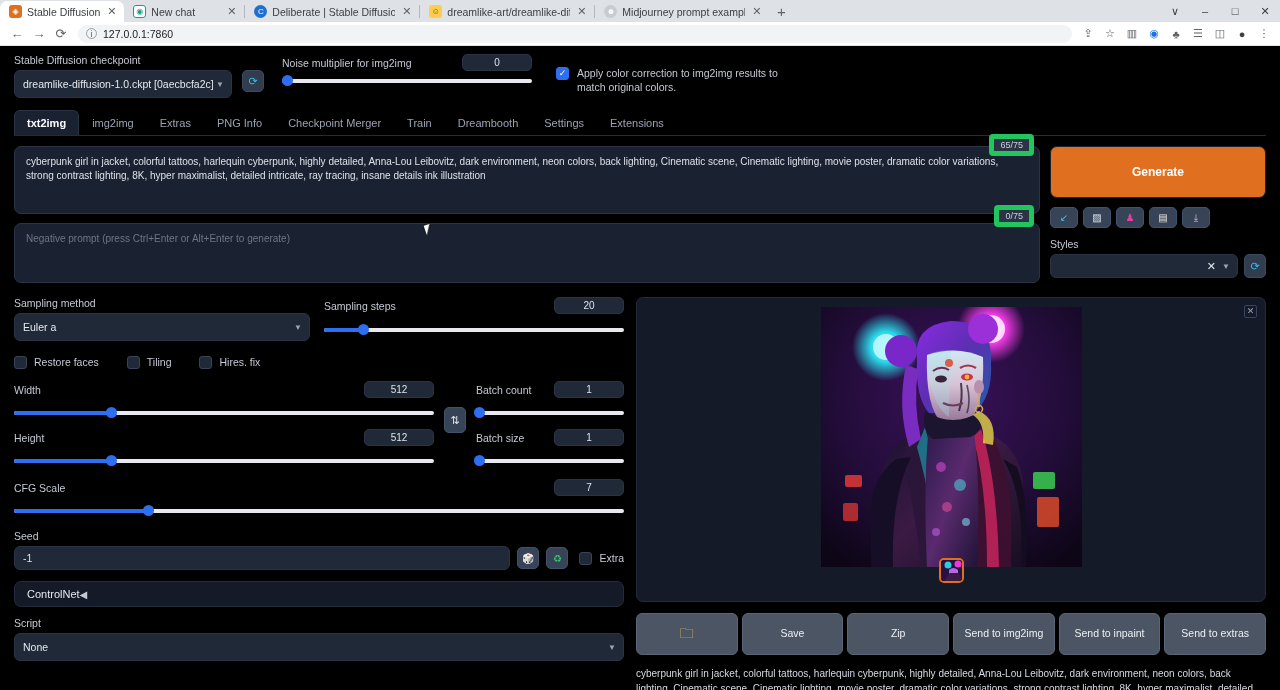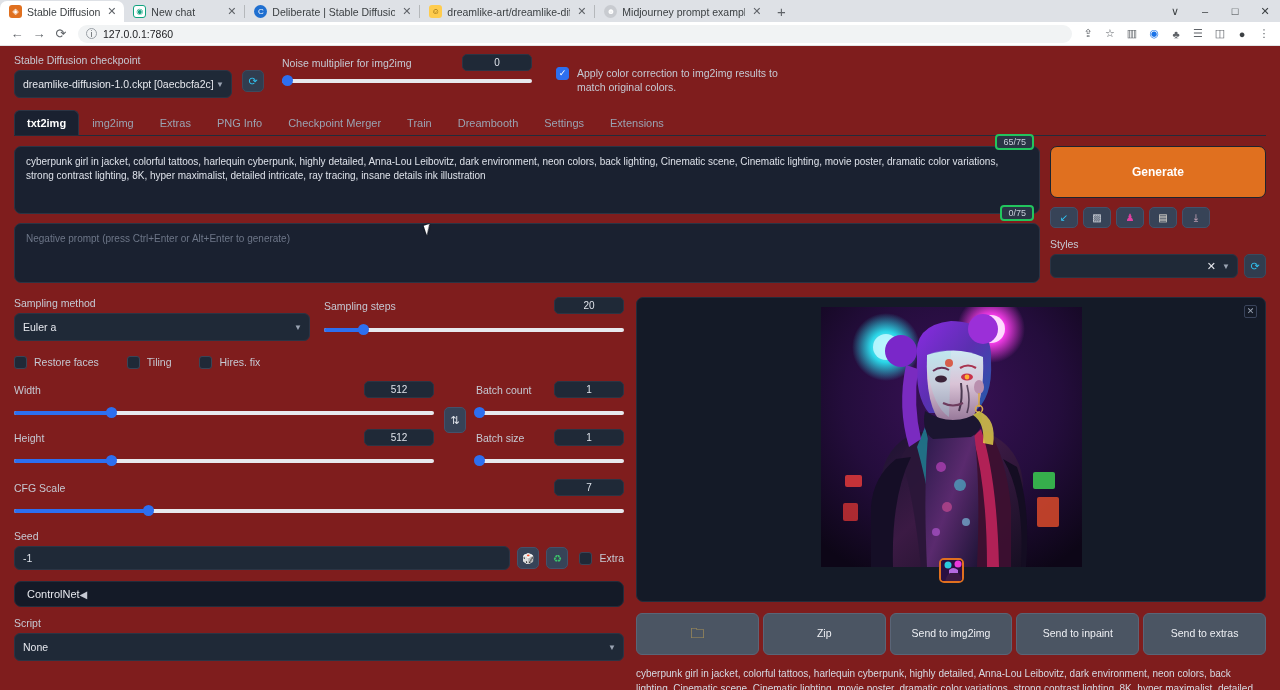--- a/index.html
+++ b/index.html
@@ -69,21 +69,21 @@
   }
   .omnibox-text { font-size: 10.5px; color: #202124; }
   .tb-icons { display: flex; align-items: center; gap: 2px; }
   .tb-icon {
     width: 20px; height: 20px; display: flex; align-items: center;
     justify-content: center; font-size: 11px; color: #5f6368;
   }
 
   
   .app {
-    height: 644px; background: #7f1d1d; color: #c5c9d3;
+    height: 644px; background: #000000; color: #c5c9d3;
     padding: 8px 14px 0 14px; position: relative;
     overflow: hidden;
   }
 
   .lbl { font-size: 10.5px; color: #c5c9d3; display: block; margin-bottom: 4px; }
 
   .top-row { display: flex; align-items: flex-start; gap: 10px; }
   .ckpt-wrap { width: 218px; }
   .select-box {
     background: #1f2937; border: 1px solid #2b3444; border-radius: 6px;
@@ -154,21 +154,21 @@
   .prompt-box {
     background: #1a2130; border: 1px solid #2b3444; border-radius: 7px;
     padding: 8px 11px; font-size: 10px; color: #dde1e9;
     line-height: 1.35; position: relative;
   }
   .prompt-box.main { height: 68px; }
   .prompt-box.neg { height: 60px; margin-top: 9px; }
   .prompt-box .ph { color: #6d7688; }
   .token-badge {
     position: absolute; right: 6px; top: -12px;
-    background: #2a3445; border: 2px solid #22c55e; border-radius: 4px;
+    background: #2a3445; border: 5px solid #22c55e; border-radius: 4px;
     font-size: 9px; color: #c9cfdb; padding: 1px 6px; z-index: 4;
   }
   .token-badge.neg { top: 59px; }
   .gen-col { width: 216px; flex: 0 0 216px; }
   .generate-btn {
     height: 52px; background: #e0701f; border: 1px solid #1d232f;
     border-radius: 7px; display: flex; align-items: center;
     justify-content: center; color: #fff; font-size: 12px; font-weight: bold;
   }
   .tool-row { display: flex; gap: 5px; margin-top: 9px; }
@@ -678,20 +678,21 @@
               <path d="M4 25 Q4 16 9 13 L17 13 Q21 16 21 25 Z" fill="#3b1a44"></path>
             </svg>
           </div>
         </div>
       </div>
 
       <div class="out-btns">
         <div class="out-btn">
           <span style="font-size:14px;color:#f2c14e">🗀</span>
         </div>
+        <div class="out-btn">Save</div>
         <div class="out-btn">Zip</div>
         <div class="out-btn">Send to img2img</div>
         <div class="out-btn">Send to inpaint</div>
         <div class="out-btn">Send to extras</div>
       </div>
 
       <div class="out-prompt">cyberpunk girl in jacket, colorful tattoos, harlequin cyberpunk, highly detailed, Anna-Lou Leibovitz, dark environment, neon colors, back lighting, Cinematic scene, Cinematic lighting, movie poster, dramatic color variations, strong contrast lighting, 8K, hyper maximalist, detailed intricate, ray tracing, insane details ink illustration</div>
 
     </div>
   </div>

